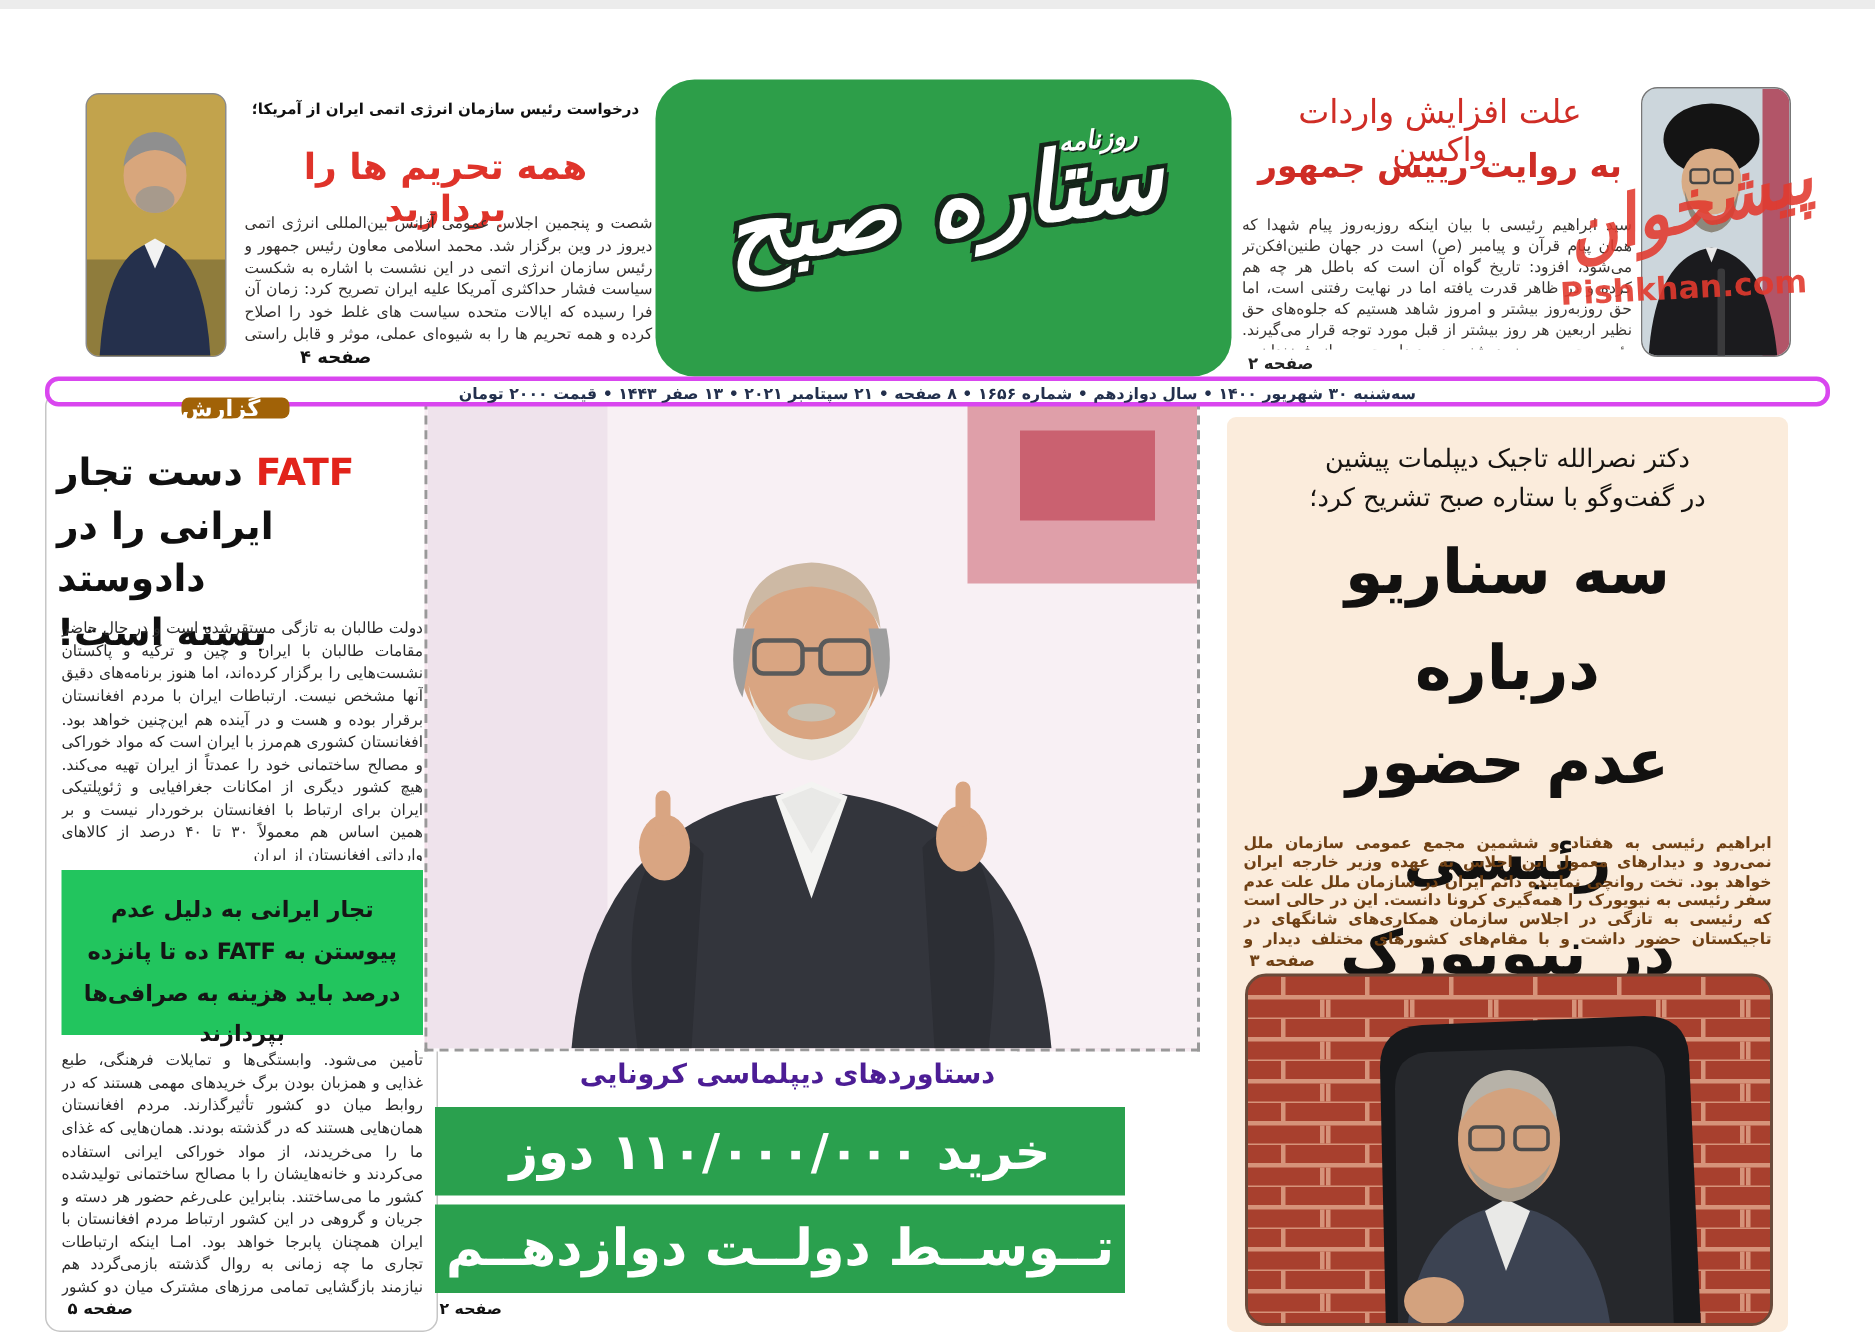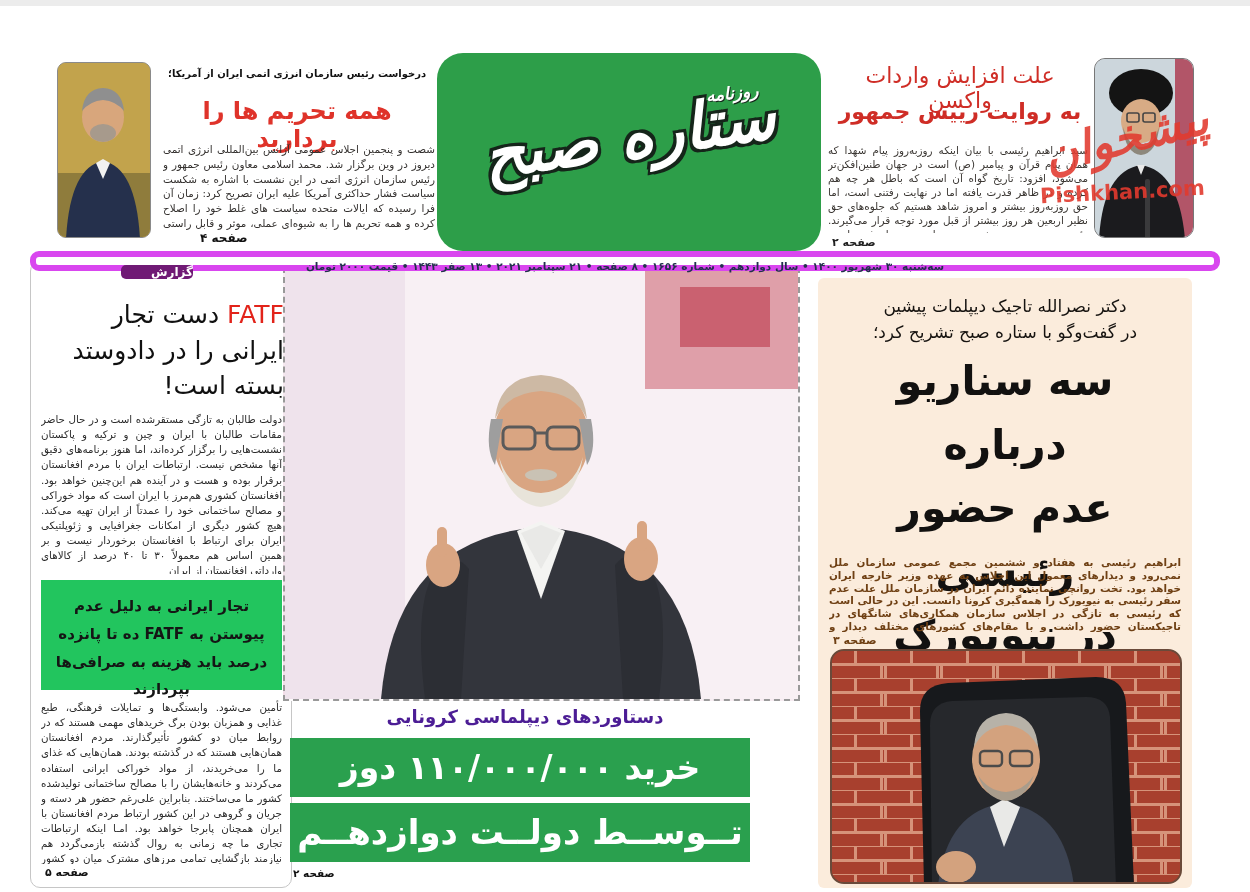--- a/index.html
+++ b/index.html
@@ -45,31 +45,31 @@
   .tr-photo { left:1094px; top:58px; width:100px; height:180px; border:1px solid #777;
     border-radius:11px; overflow:hidden; background:#cfd8de; }
   .watermark { left:1012px; top:104px; width:210px; height:130px; pointer-events:none; z-index:6; }
   .wm-fa { position:absolute; left:30px; top:6px; font-size:46px; font-weight:bold;
     font-style:italic; color:#e23a2e; transform:rotate(-14deg); opacity:.88; }
   .wm-en { position:absolute; left:28px; top:76px; font-size:21px; font-weight:bold;
     color:#e23a2e; direction:ltr; transform:rotate(-3deg); opacity:.9;
     font-family:"DejaVu Sans", sans-serif; }
 
   
-  .datebar { left:30px; top:251px; width:1190px; height:20px; border:6px solid #d946ef;
+  .datebar { left:30px; top:251px; width:1190px; height:20px; border:3px solid #d946ef;
     border-radius:9px; background:#fff; text-align:center; font-size:10.5px;
     line-height:18px; color:#23304d; font-weight:bold; z-index:2; }
 
   
   .left-col { left:30px; top:261px; width:262px; height:627px; border:1px solid #c6c6c6;
     border-radius:10px; background:#fff; }
-  .report-tab { left:121px; top:265px; width:72px; height:14px; background:#701a75;
-    border-radius:5px; color:#fff; font-size:12px; font-weight:bold; text-align:right;
+  .report-tab { left:121px; top:265px; width:72px; height:14px; background:#a16207;
+    border-radius:5px; color:#fff; font-size:15px; font-weight:bold; text-align:left;
     line-height:14px; z-index:4; }
-  .fatf-headline { left:38px; top:297px; width:246px; text-align:right; font-weight:normal;
+  .fatf-headline { left:38px; top:297px; width:246px; text-align:left; font-weight:bold;
     font-size:25px; line-height:1.42; color:#101010; }
   .fatf-red { color:#e2231a; font-family:"DejaVu Sans", sans-serif; }
   .lc-body1 { left:41px; top:412px; width:241px; height:162px; font-size:10.3px;
     line-height:1.47; text-align:justify; color:#2b2b2b; overflow:hidden; }
   .lc-quote { left:41px; top:580px; width:241px; height:110px; background:#22c55e;
     text-align:center; font-weight:bold; font-size:15px; line-height:1.85; color:#151515;
     padding:13px 8px 0 8px; }
   .lc-body2 { left:41px; top:700px; width:241px; height:164px; font-size:10.3px;
     line-height:1.47; text-align:justify; color:#2b2b2b; overflow:hidden; }
   .lc-pageref { left:45px; top:866px; font-size:11px; font-weight:bold; color:#111; }

